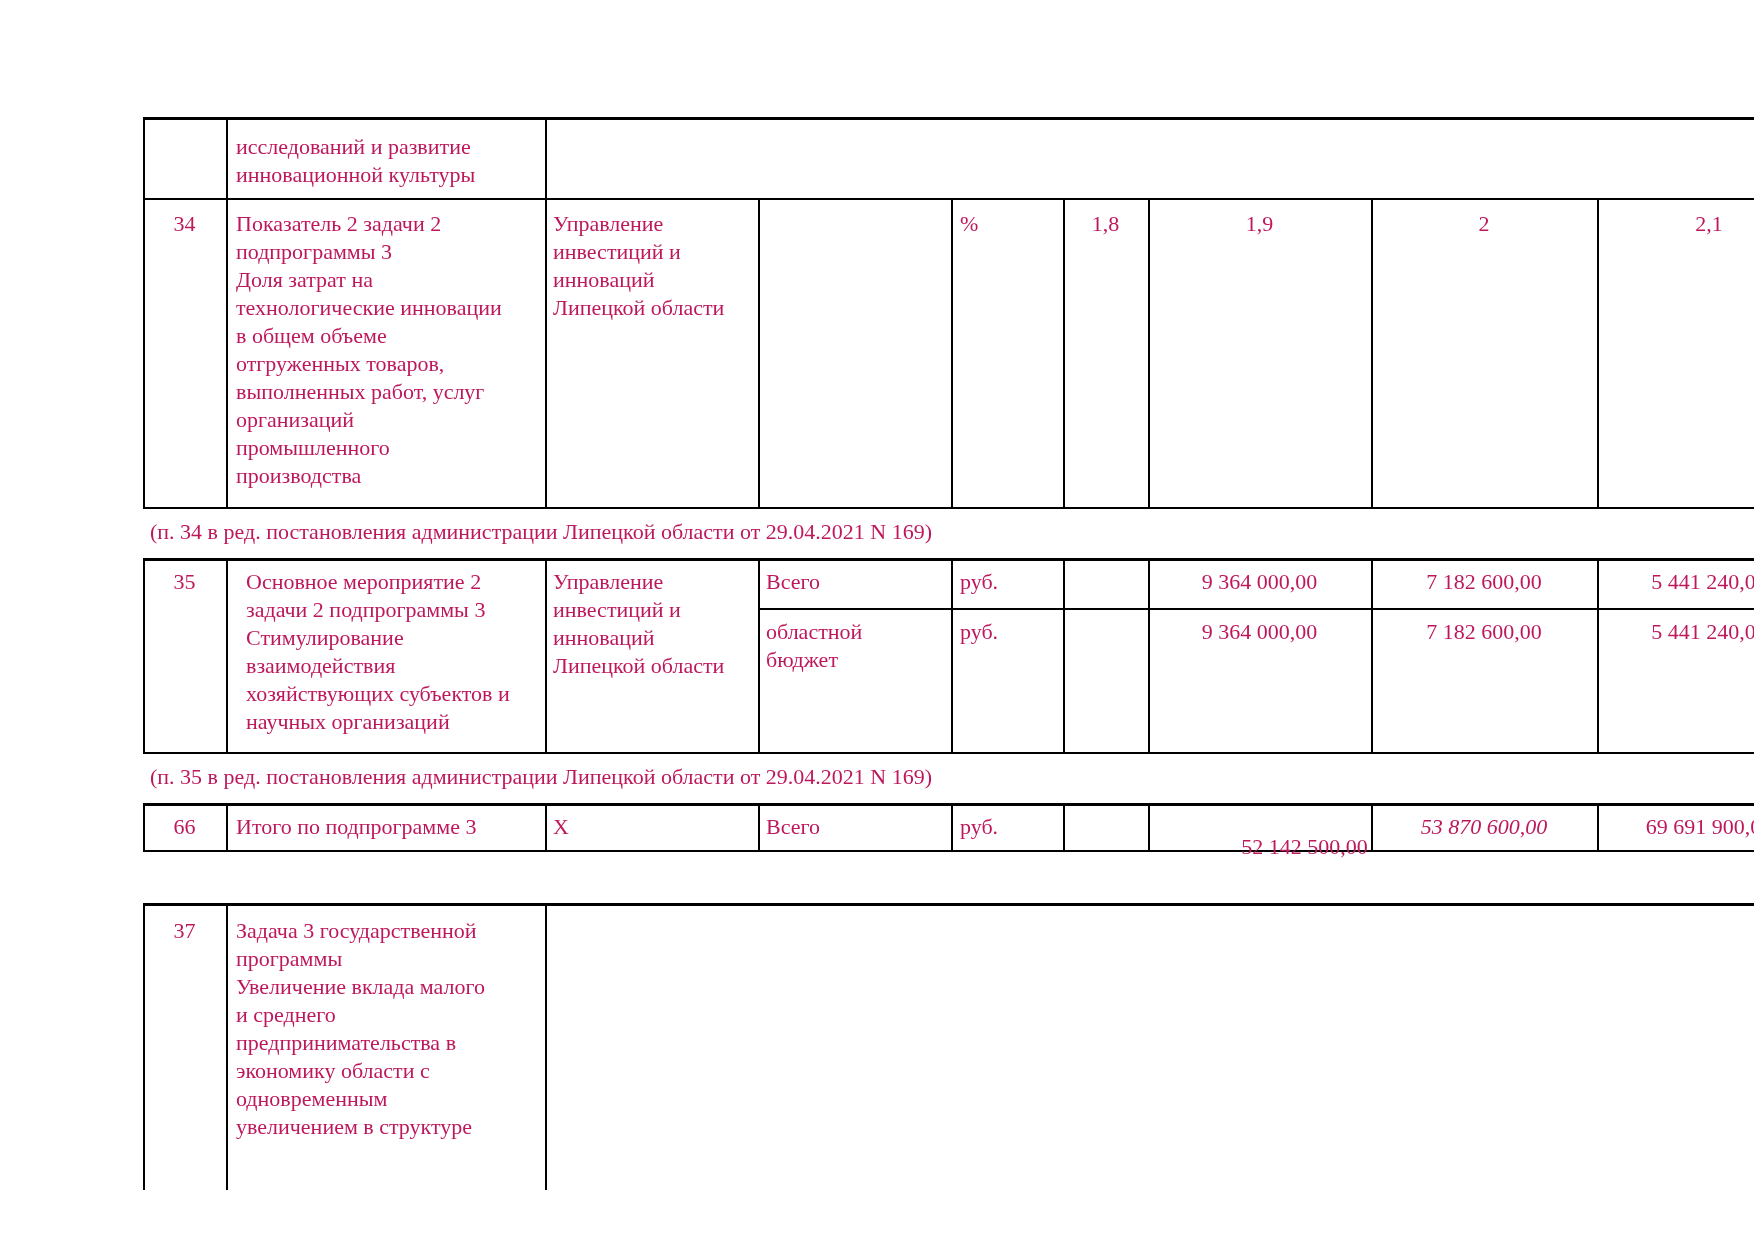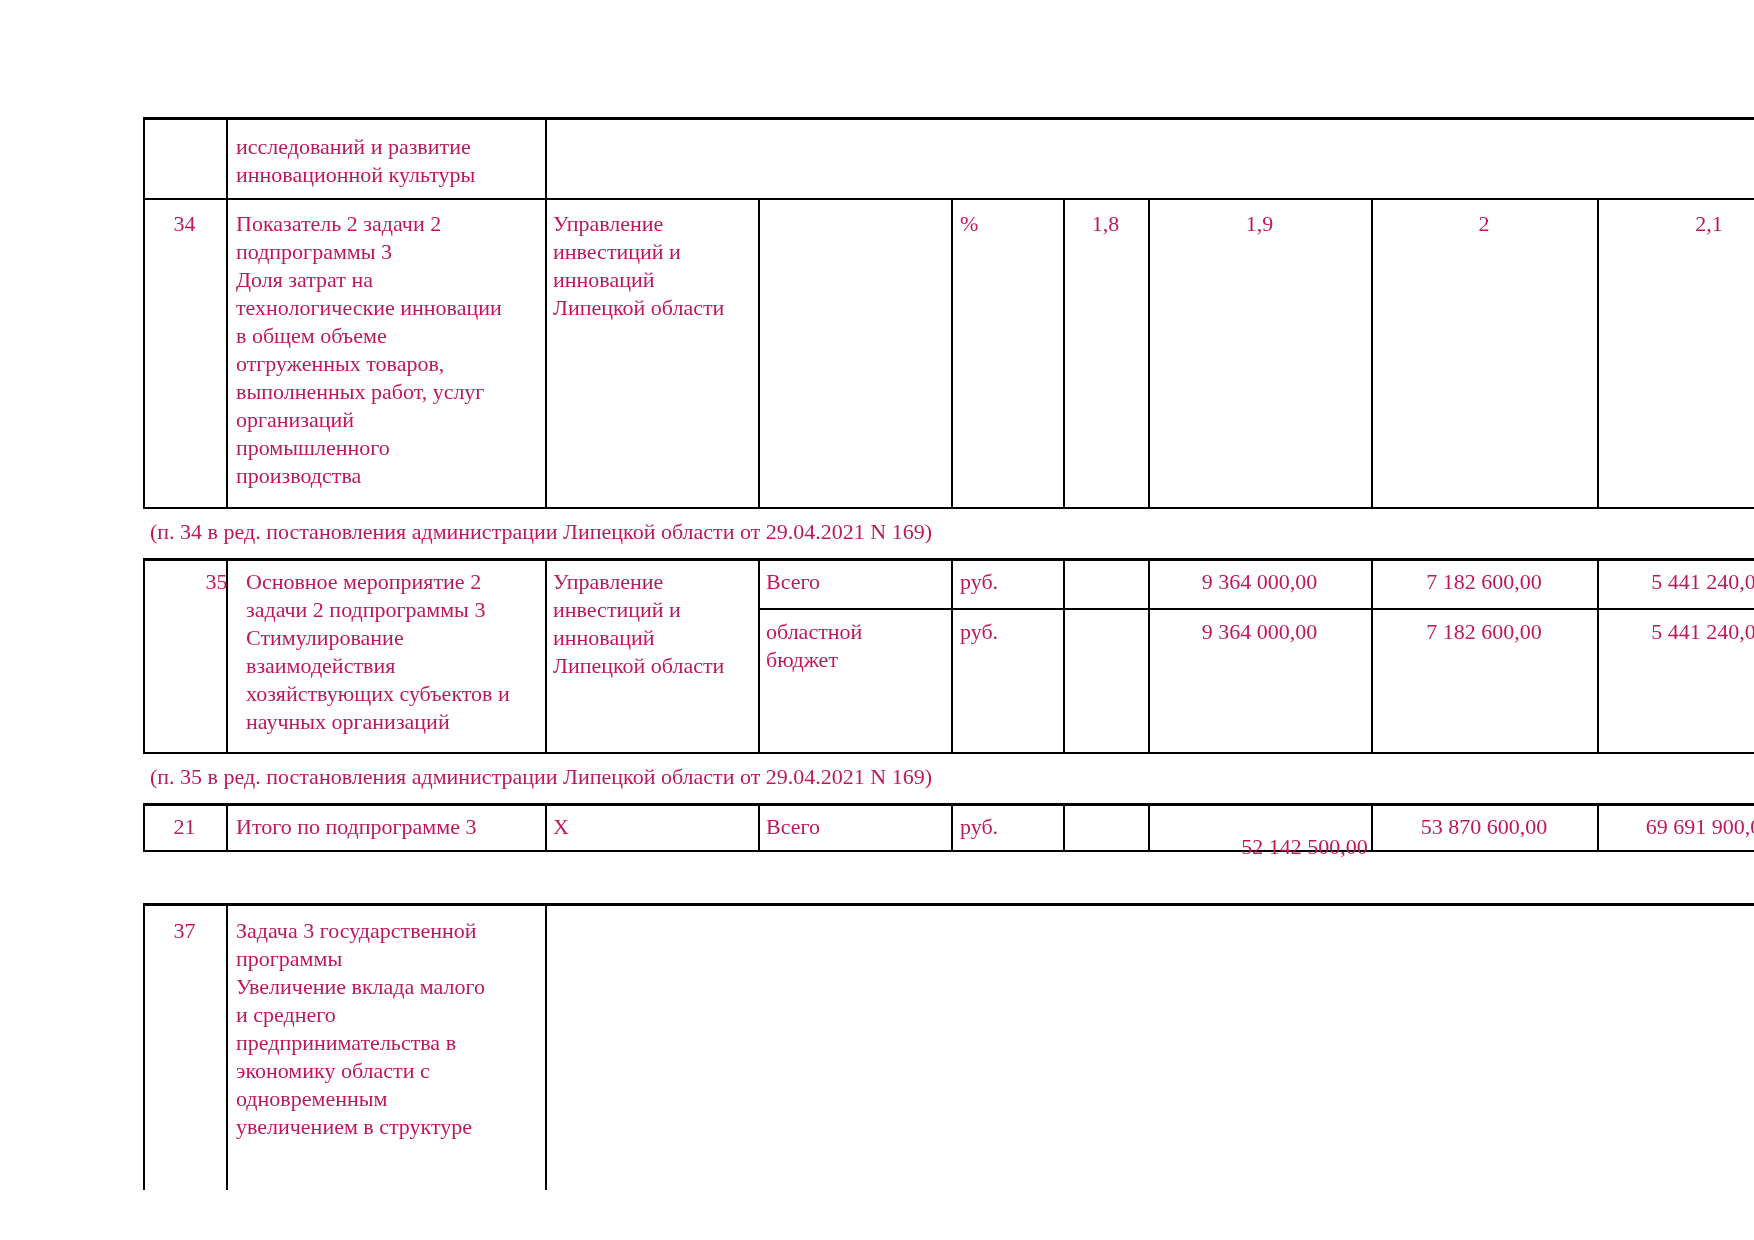--- a/index.html
+++ b/index.html
@@ -96,21 +96,21 @@
 инноваций
 Липецкой области</div>
   <div class="t" style="left:960px; top:210px; width:100px;">%</div>
   <div class="t c" style="left:1065px; top:210px; width:81px;">1,8</div>
   <div class="t c" style="left:1150px; top:210px; width:219px;">1,9</div>
   <div class="t c" style="left:1373px; top:210px; width:222px;">2</div>
   <div class="t c" style="left:1599px; top:210px; width:220px;">2,1</div>
 
   <div class="t" style="left:150px; top:518px; width:1550px;">(п. 34 в ред. постановления администрации Липецкой области от 29.04.2021 N 169)</div>
 
-  <div class="t c" style="left:143px; top:568px; width:83px;padding-left:32px;">35</div>
+  <div class="t c" style="left:143px; top:568px; width:83px;">35</div>
   <div class="t" style="left:236px; top:568px; width:302px;margin-left:10px;">Основное мероприятие 2
 задачи 2 подпрограммы 3
 Стимулирование
 взаимодействия
 хозяйствующих субъектов и
 научных организаций</div>
   <div class="t" style="left:553px; top:568px; width:200px;">Управление
 инвестиций и
 инноваций
 Липецкой области</div>
@@ -122,27 +122,27 @@
 
   <div class="t" style="left:766px; top:618px; width:180px;">областной
 бюджет</div>
   <div class="t" style="left:960px; top:618px; width:100px;">руб.</div>
   <div class="t c" style="left:1150px; top:618px; width:219px;">9 364 000,00</div>
   <div class="t c" style="left:1373px; top:618px; width:222px;">7 182 600,00</div>
   <div class="t c" style="left:1599px; top:618px; width:220px;">5 441 240,00</div>
 
   <div class="t" style="left:150px; top:763px; width:1550px;">(п. 35 в ред. постановления администрации Липецкой области от 29.04.2021 N 169)</div>
 
-  <div class="t c" style="left:143px; top:813px; width:83px;">21</div>
+  <div class="t c" style="left:143px; top:813px; width:83px;">66</div>
   <div class="t" style="left:236px; top:813px; width:302px;">Итого по подпрограмме 3</div>
   <div class="t" style="left:553px; top:813px; width:200px;">X</div>
   <div class="t" style="left:766px; top:813px; width:180px;">Всего</div>
   <div class="t" style="left:960px; top:813px; width:100px;">руб.</div>
   <div class="t c" style="left:1150px; top:833px; width:219px;margin-left:45px;">52 142 500,00</div>
-  <div class="t c" style="left:1373px; top:813px; width:222px;">53 870 600,00</div>
+  <div class="t c" style="left:1373px; top:813px; width:222px;font-style:italic;">53 870 600,00</div>
   <div class="t c" style="left:1599px; top:813px; width:220px;">69 691 900,00</div>
 
 
   <div class="t c" style="left:143px; top:917px; width:83px;">37</div>
   <div class="t" style="left:236px; top:917px; width:302px;">Задача 3 государственной
 программы
 Увеличение вклада малого
 и среднего
 предпринимательства в
 экономику области с

